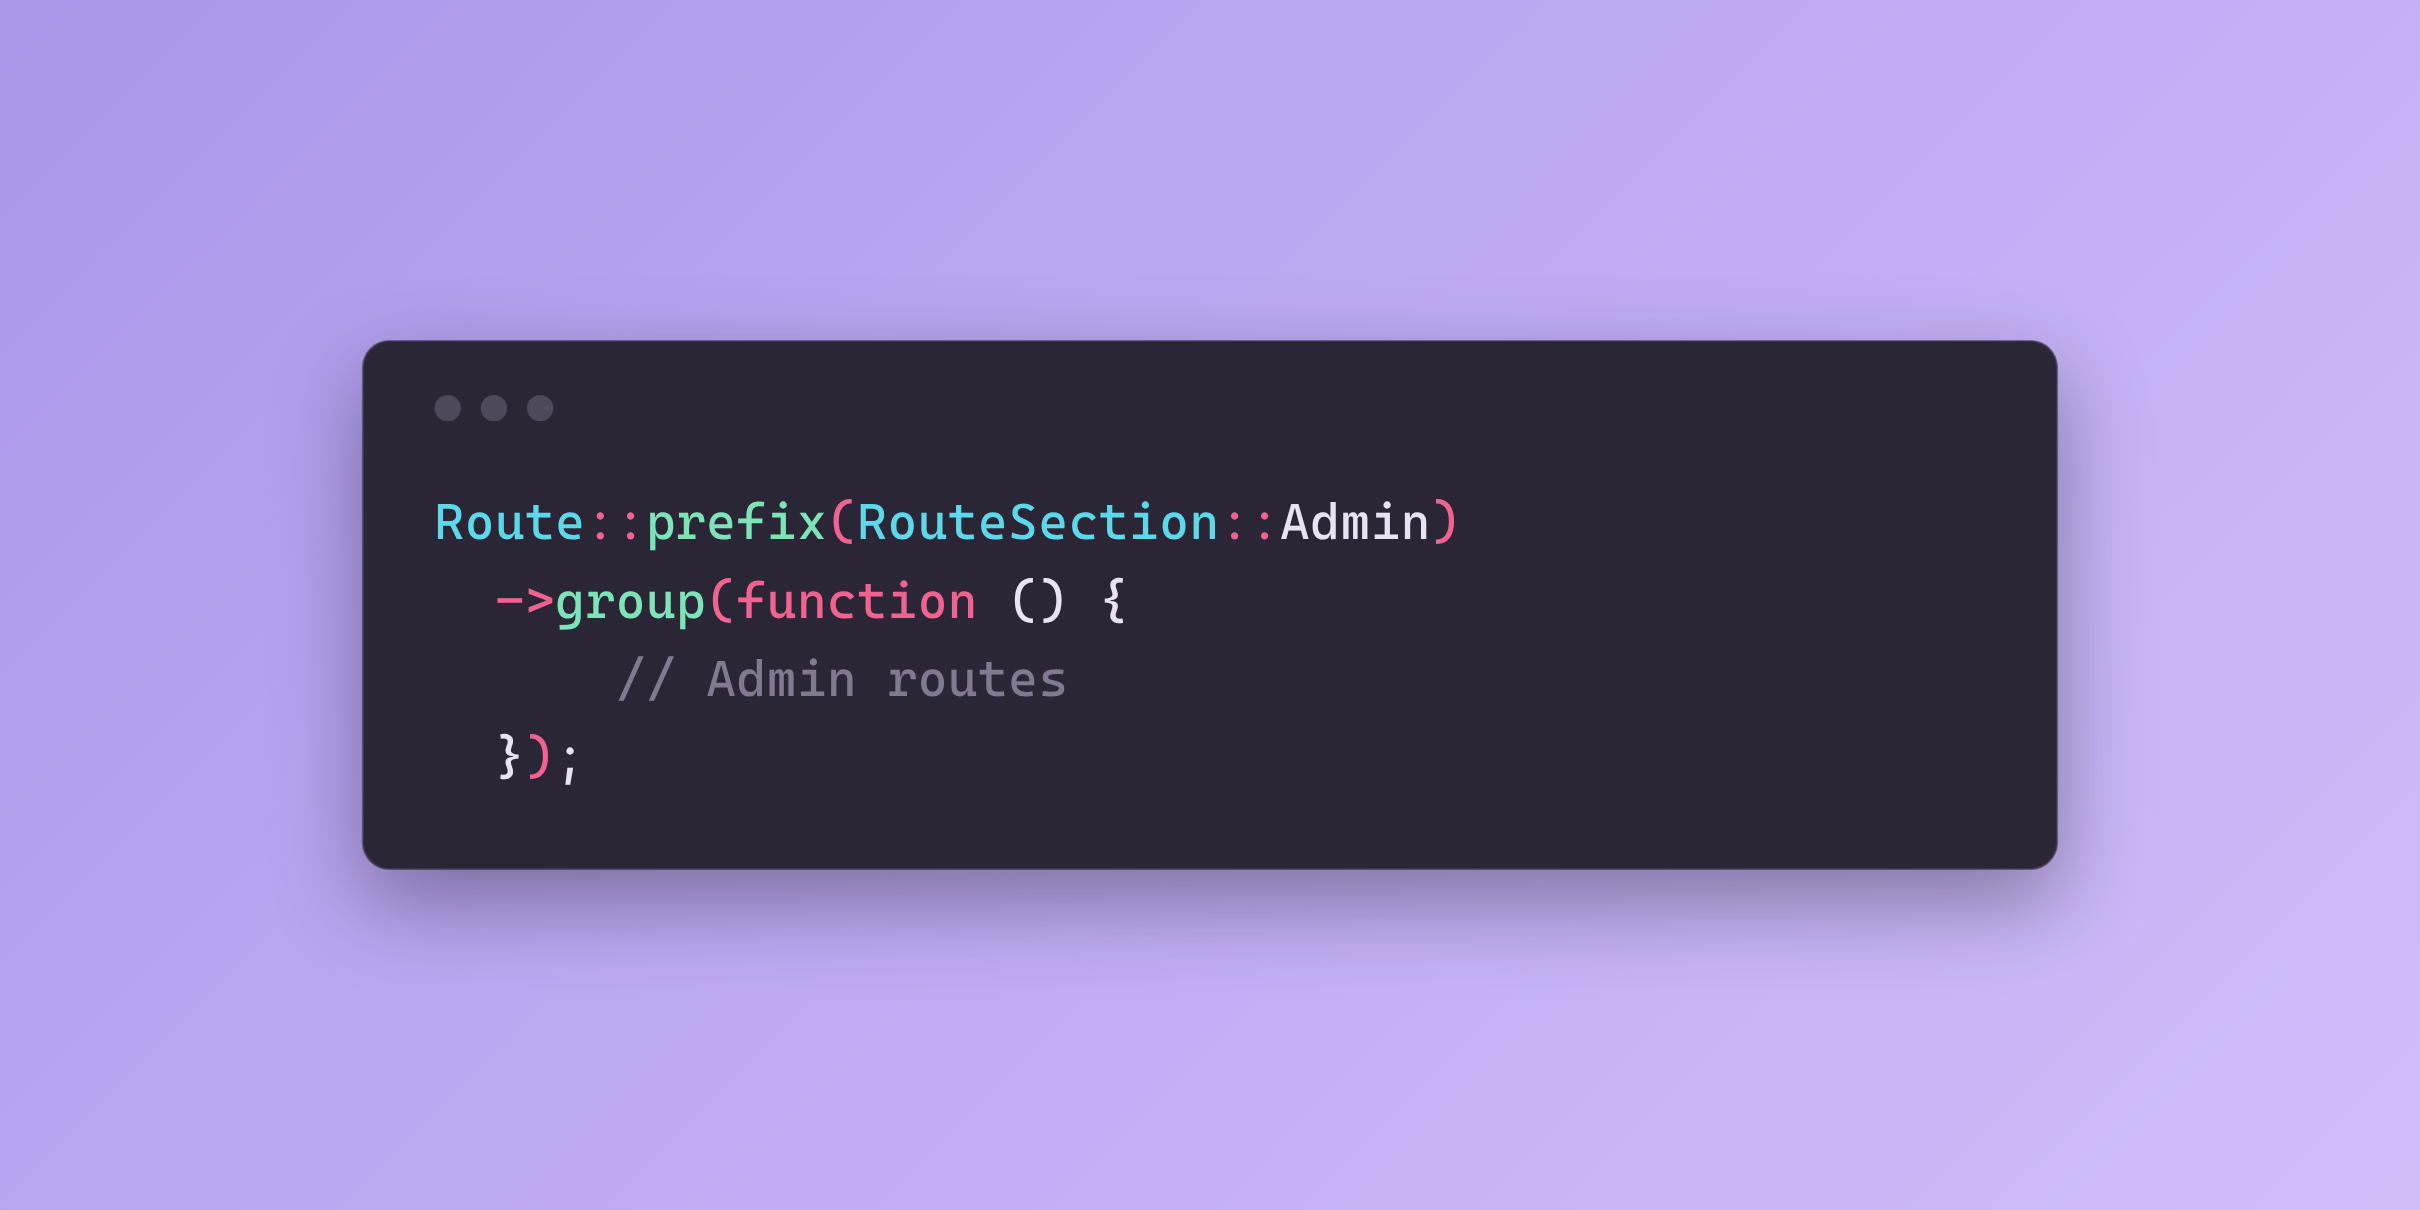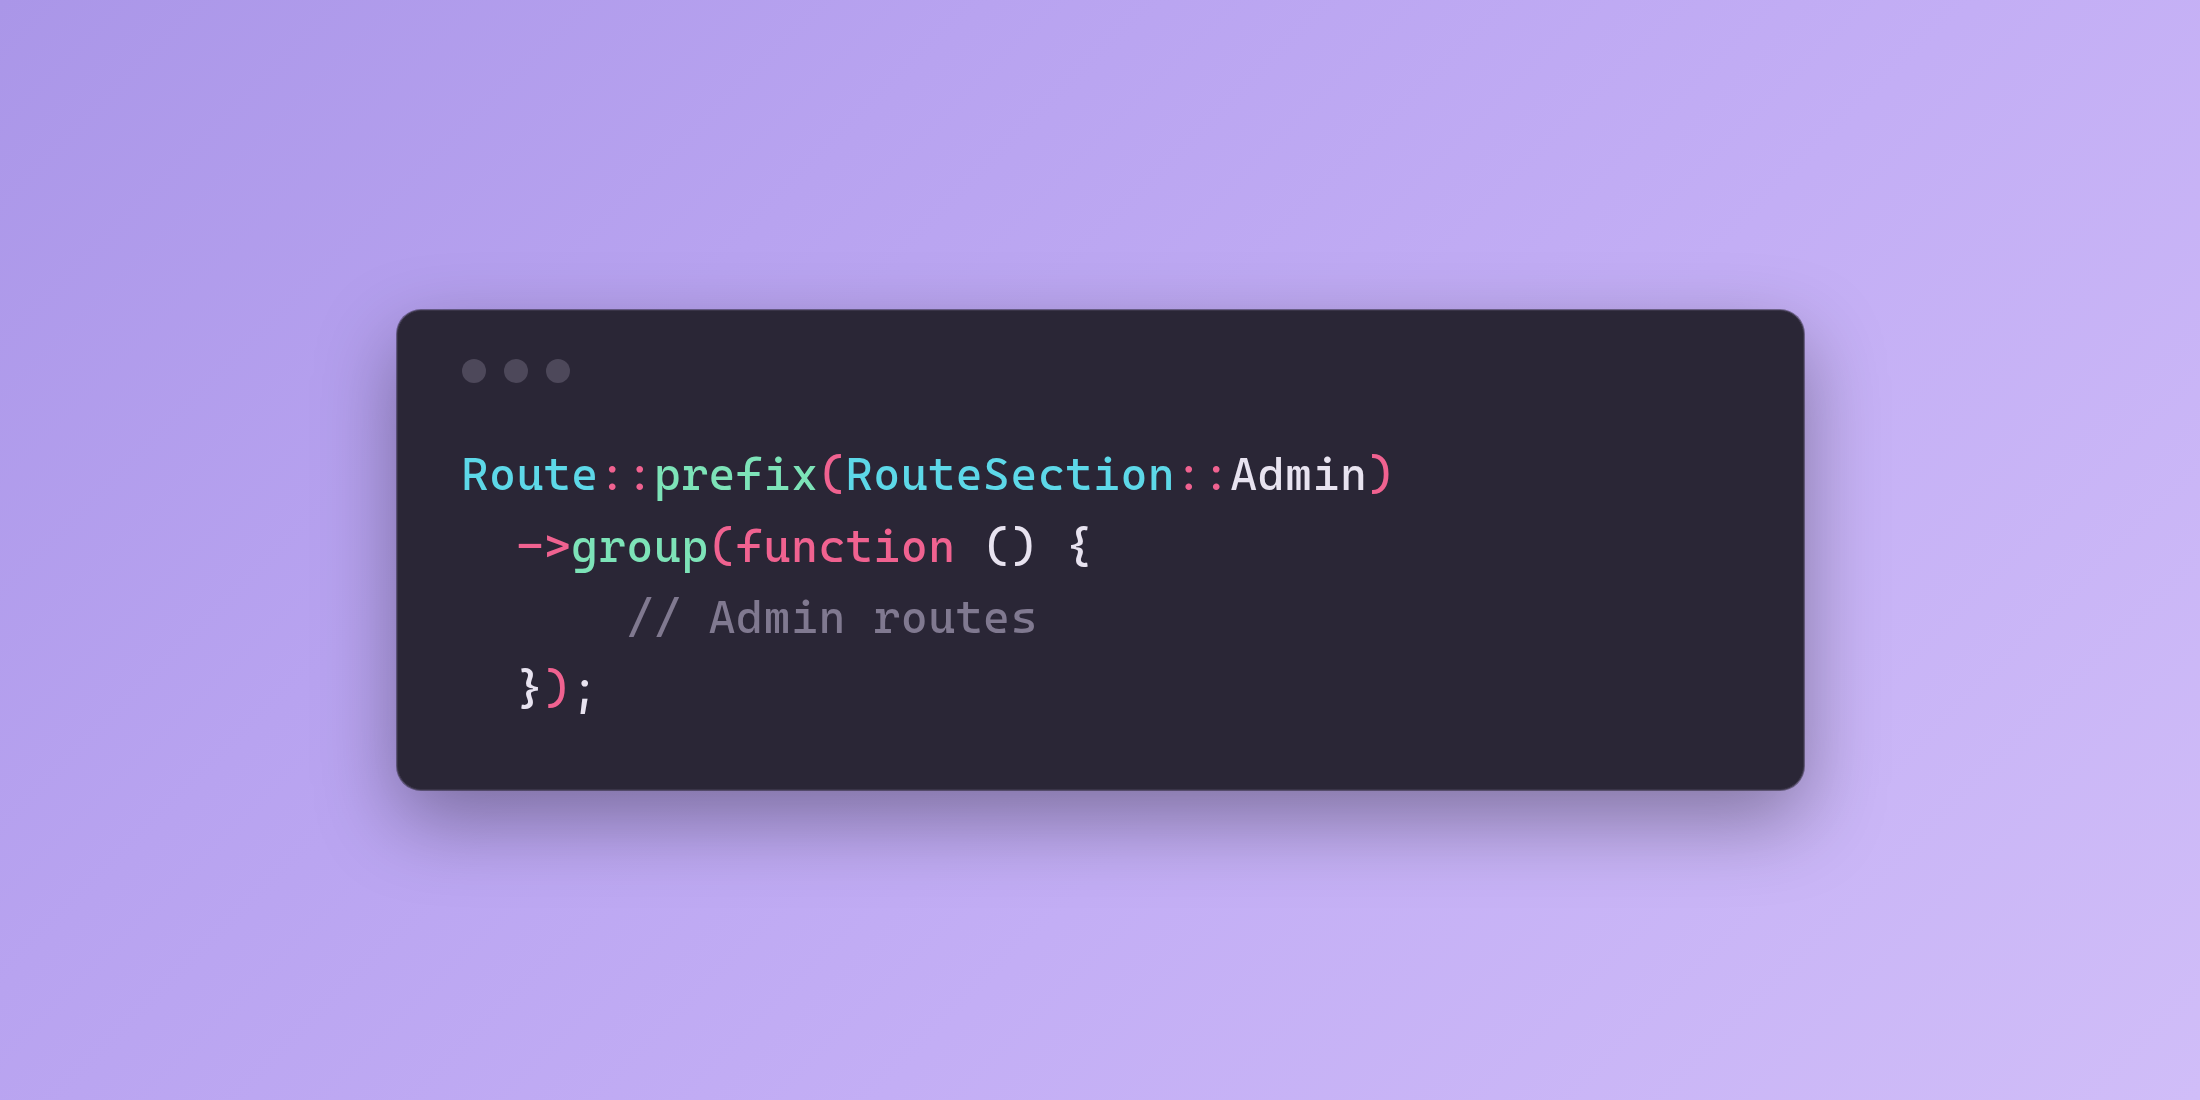--- a/index.html
+++ b/index.html
@@ -13,21 +13,21 @@
       overflow: hidden;
     }
     body {
       background: linear-gradient(135deg, #aa96e8 0%, #b8a3f0 30%, #c3aef5 60%, #d0bdf8 100%);
       display: flex;
       align-items: center;
       justify-content: center;
       font-family: 'SF Mono', 'Monaco', 'Cascadia Code', 'Roboto Mono', 'Consolas', monospace;
     }
     .window {
-      width: 1407px;
+      width: 1540px;
       background: #2a2636;
       border-radius: 24px;
       box-shadow: 0 30px 80px rgba(0,0,0,0.35), 0 0 0 1px rgba(0,0,0,0.4);
       padding: 48px 64px 64px 64px;
       border: 1px solid #3a3548;
     }
     .titlebar {
       display: flex;
       gap: 18px;
       margin-bottom: 56px;

